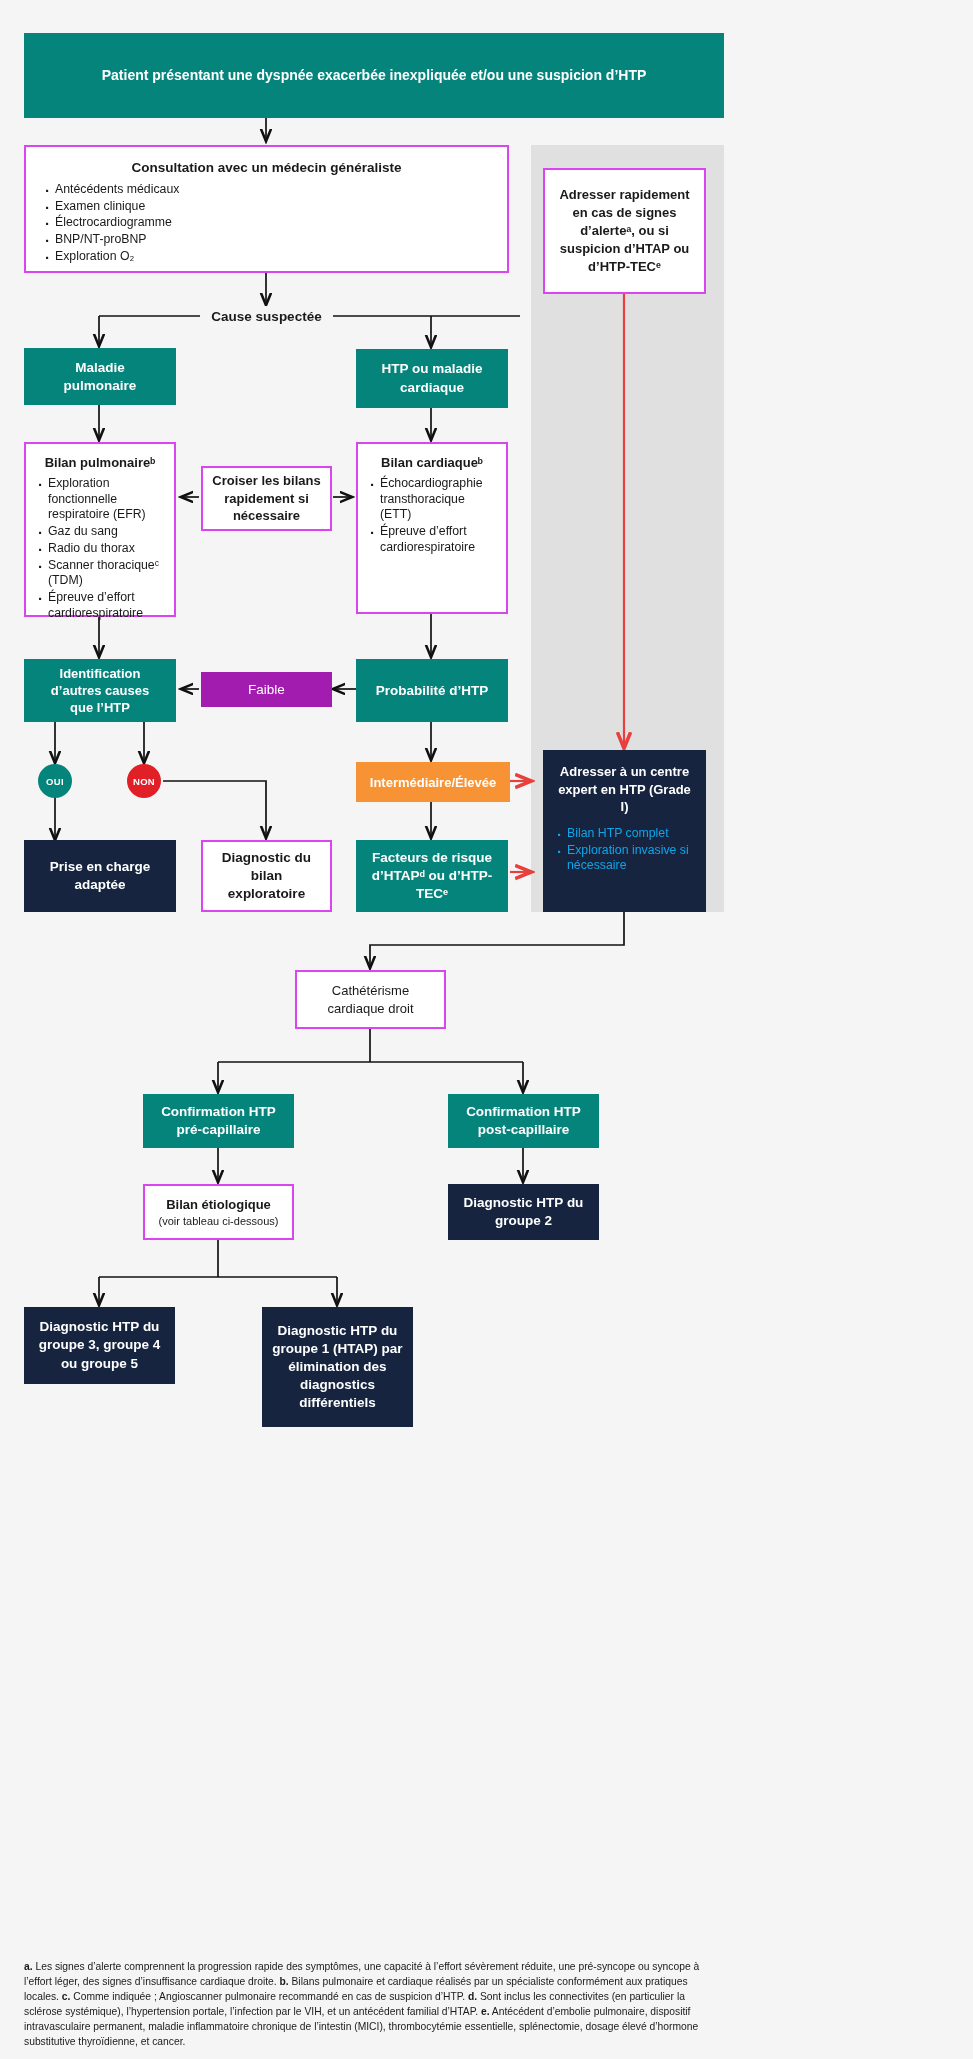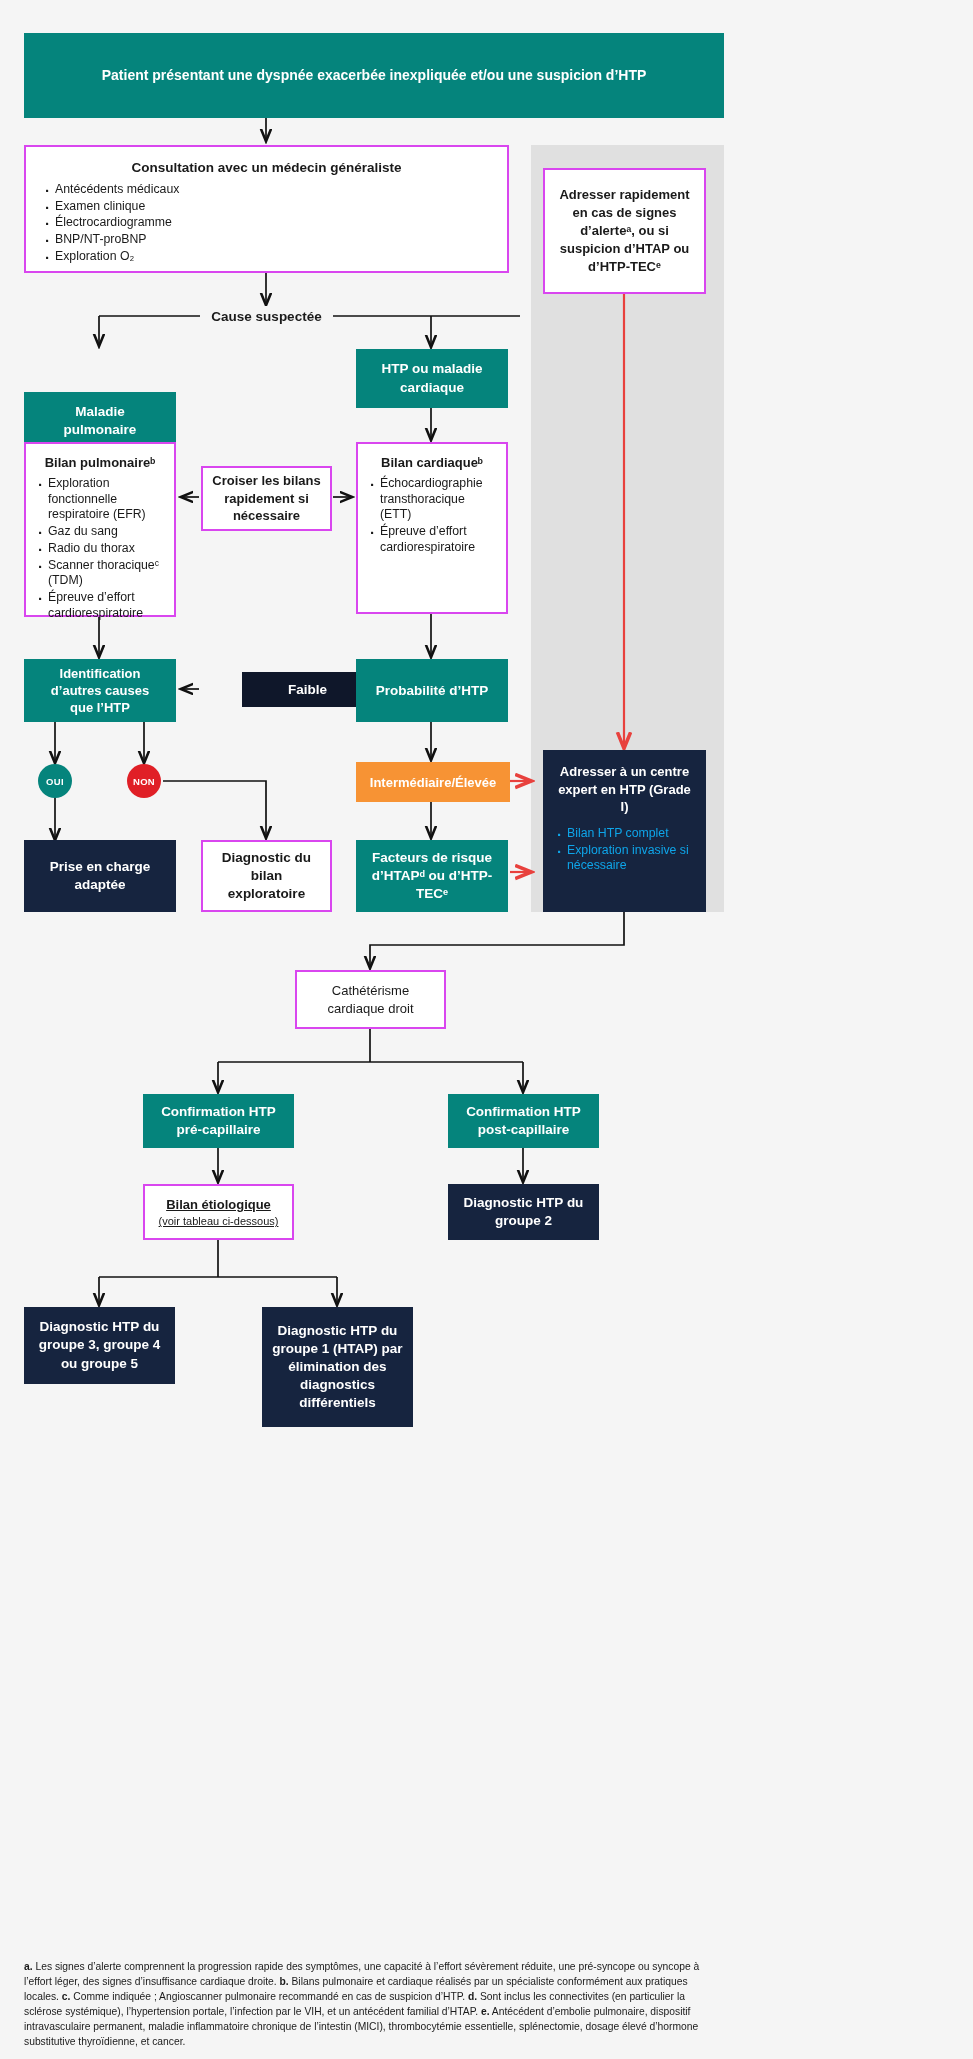--- a/index.html
+++ b/index.html
@@ -13,21 +13,21 @@
     position: relative;
     overflow: hidden;
   }
   #canvas { position: absolute; left: 0; top: 0; width: 973px; height: 1821px; }
 
   .node { position: absolute; display: flex; flex-direction: column; }
   .center { align-items: center; justify-content: center; text-align: center; }
 
   .teal-solid   { background: #05847c; color: #ffffff; font-weight: bold; }
   .navy-solid   { background: #16243f; color: #ffffff; font-weight: bold; }
-  .green-solid  { background: #0f172a; color: #ffffff; font-weight: bold; margin-left: 41px; }
+  .green-solid  { background: #a21caf; color: #ffffff; font-weight: normal; }
   .orange-solid { background: #f79334; color: #ffffff; font-weight: bold; }
   .white-box    { background: #ffffff; border: 2px solid #d946ef; color: #1a1a1a; }
   .grey-panel   { background: #e0e0e0; }
 
   .hdr { font-weight: bold; text-align: center; width: 100%; }
   .bullets { list-style: none; margin: 0; padding: 0; width: 100%; }
   .bullets li {
     position: relative; padding-left: 13px; margin: 0 0 1px 0;
     font-size: 12.3px; line-height: 1.28; font-weight: normal;
   }
@@ -150,21 +150,21 @@
 
   <div class="node white-box center" style="left:543px; top:168px; width:163px; height:126px; padding:0 12px;
               font-weight:bold; font-size:13px; line-height:1.38;">
     <span>Adresser rapidement en cas de signes d’alerteᵃ, ou si suspicion d’HTAP ou d’HTP-TECᵉ</span>
   </div>
 
   <div class="node center" style="left:200px; top:306px; width:133px; height:20px; background:#f5f5f5;">
     <span class="caption">Cause suspectée</span>
   </div>
 
-  <div class="node teal-solid center" style="left:24px; top:348px; width:152px; height:57px; padding:0 24px; font-size:13.5px; line-height:1.32;margin-top:44px;">
+  <div class="node teal-solid center" style="left:24px; top:348px; width:152px; height:57px; padding:0 24px; font-size:13.5px; line-height:1.32;">
     <span>Maladie pulmonaire</span>
   </div>
 
   <div class="node teal-solid center" style="left:356px; top:349px; width:152px; height:59px; padding:0 10px; font-size:13.5px; line-height:1.34;">
     <span>HTP ou maladie cardiaque</span>
   </div>
 
   <div class="node white-box" style="left:24px; top:442px; width:152px; height:175px; padding:11px 9px 6px 9px;">
     <div class="hdr" style="font-size:13px; margin-bottom:6px;">Bilan pulmonaireᵇ</div>
     <ul class="bullets">
@@ -239,21 +239,21 @@
   </div>
 
   <div class="node teal-solid center" style="left:143px; top:1094px; width:151px; height:54px; padding:0 8px; font-size:13.5px; line-height:1.32;">
     <span>Confirmation HTP pré-capillaire</span>
   </div>
 
   <div class="node teal-solid center" style="left:448px; top:1094px; width:151px; height:54px; padding:0 8px; font-size:13.5px; line-height:1.32;">
     <span>Confirmation HTP post-capillaire</span>
   </div>
 
-  <div class="node white-box center" style="left:143px; top:1184px; width:151px; height:56px; padding:9px 8px;text-decoration:underline;">
+  <div class="node white-box center" style="left:143px; top:1184px; width:151px; height:56px; padding:9px 8px;">
     <span class="hdr" style="font-size:13px; margin-bottom:3px;">Bilan étiologique</span>
     <span class="small-note">(voir tableau ci-dessous)</span>
   </div>
 
   <div class="node navy-solid center" style="left:448px; top:1184px; width:151px; height:56px; padding:0 8px; font-size:13.5px; line-height:1.32;">
     <span>Diagnostic HTP du groupe 2</span>
   </div>
 
   <div class="node navy-solid center" style="left:24px; top:1307px; width:151px; height:77px; padding:0 8px; font-size:13.5px; line-height:1.34;">
     <span>Diagnostic HTP du groupe 3, groupe 4 ou groupe 5</span>

